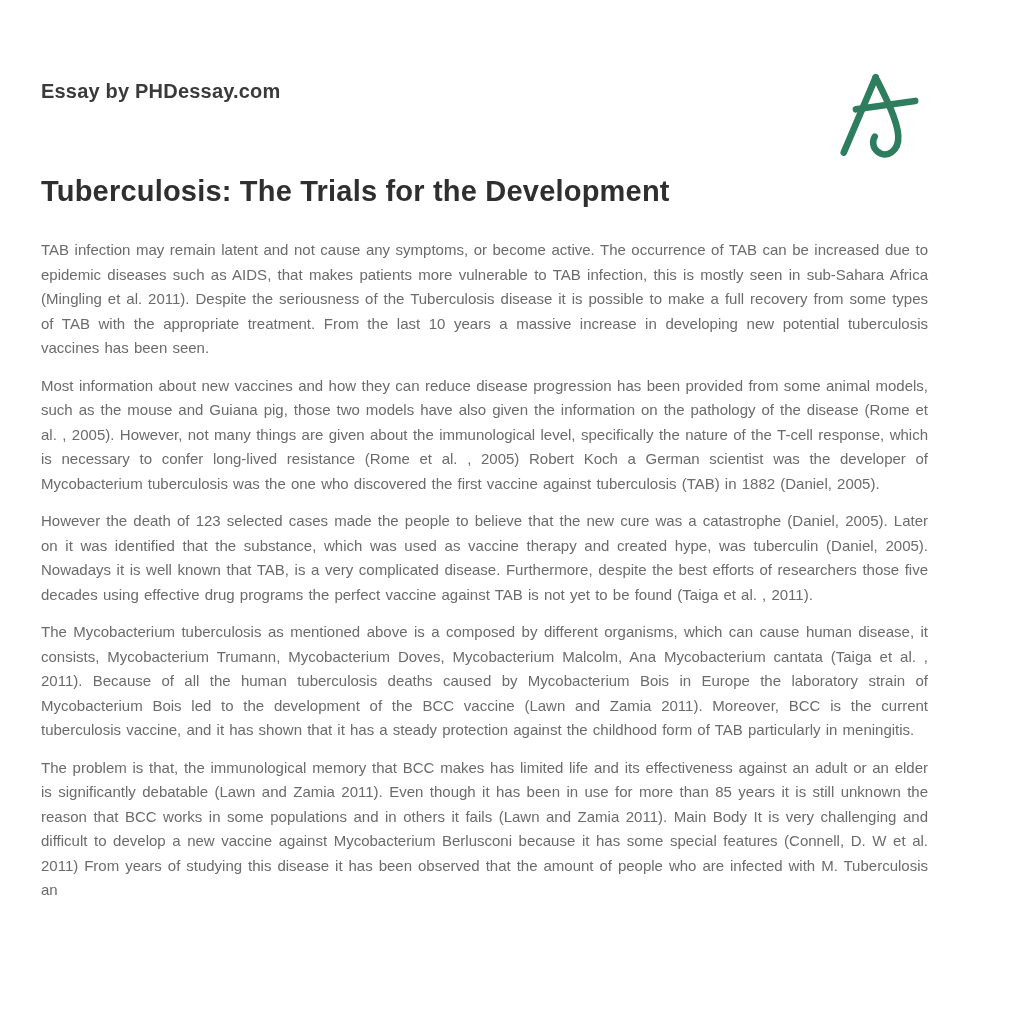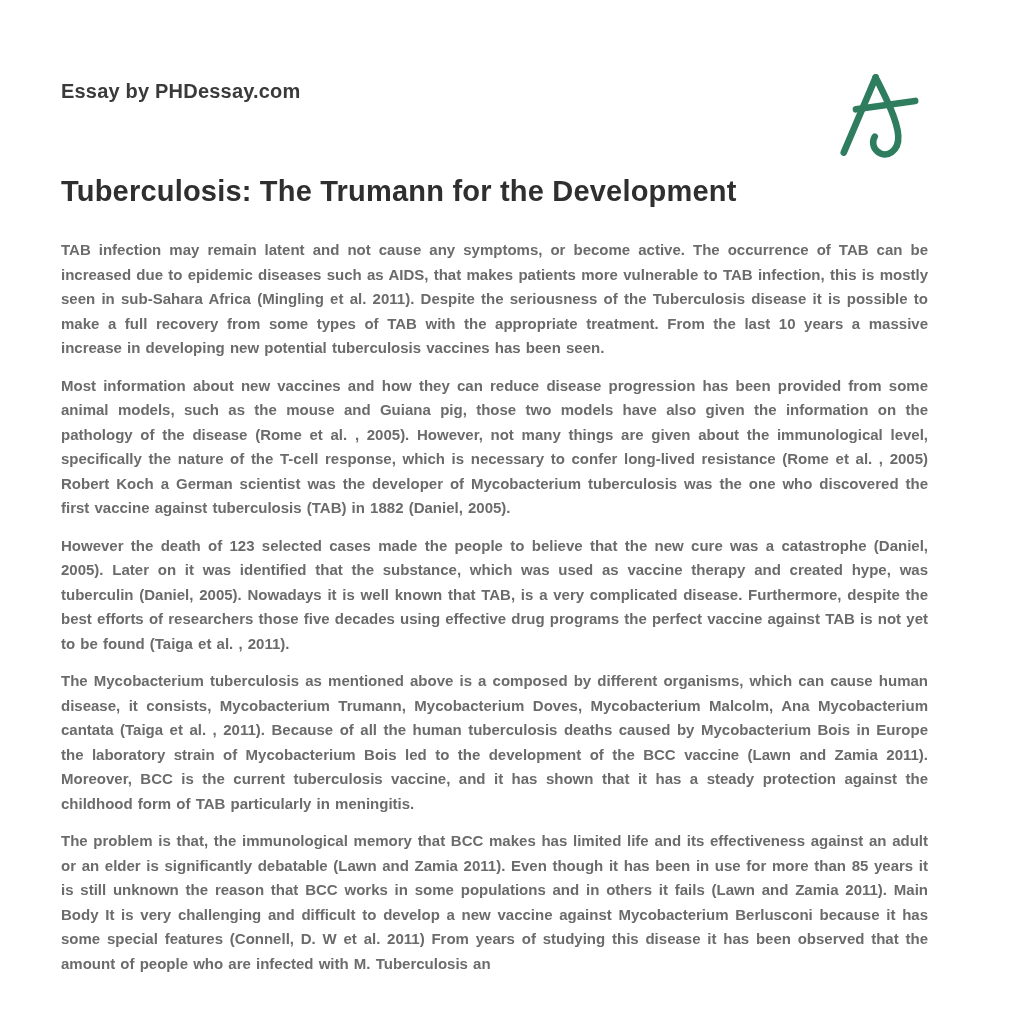--- a/index.html
+++ b/index.html
@@ -7,21 +7,21 @@
   body {
     width: 1024px;
     height: 1036px;
     background: #ffffff;
     font-family: "Liberation Sans", sans-serif;
     overflow: hidden;
     position: relative;
   }
   .page {
     position: relative;
-    padding: 80px 96px 0 61px;
+    padding: 80px 96px 0 41px;
     width: 1024px;
     height: 1036px;
   }
   .byline {
     font-size: 20px;
     font-weight: 600;
     color: #3a3a3a;
     letter-spacing: 0.2px;
   }
   .source-line {
@@ -51,40 +51,39 @@
   .content {
     margin-top: 30px;
   }
   .content p {
     font-size: 15px;
     line-height: 24.5px;
     color: #6b6b6b;
     text-align: justify;
     margin-bottom: 13px;
     word-spacing: 1px;
-    font-weight: bold;
   }
 </style>
 </head>
 <body>
 
 <div class="page">
 
   <div class="byline">Essay by PHDessay.com</div>
 
 
   <div class="logo">
     <svg viewBox="0 0 100 100" width="95" height="94" fill="none" stroke="#2f7d5f" stroke-width="7" stroke-linecap="round">
       <path d="M13 90 L47 10"></path>
       <path d="M47 10 C57 30 70 55 71 72 C72 88 59 97 49 89 C44 85 43 78 46 73"></path>
       <path d="M26 44 L89 35"></path>
     </svg>
   </div>
 
-  <h1 class="title">Tuberculosis: The Trumann for the Development</h1>
+  <h1 class="title">Tuberculosis: The Trials for the Development</h1>
 
   <div class="content">
     <p>TAB infection may remain latent and not cause any symptoms, or become active. The occurrence of TAB can be increased due to epidemic diseases such as AIDS, that makes patients more vulnerable to TAB infection, this is mostly seen in sub-Sahara Africa (Mingling et al. 2011). Despite the seriousness of the Tuberculosis disease it is possible to make a full recovery from some types of TAB with the appropriate treatment. From the last 10 years a massive increase in developing new potential tuberculosis vaccines has been seen.</p>
     <p>Most information about new vaccines and how they can reduce disease progression has been provided from some animal models, such as the mouse and Guiana pig, those two models have also given the information on the pathology of the disease (Rome et al. , 2005). However, not many things are given about the immunological level, specifically the nature of the T-cell response, which is necessary to confer long-lived resistance (Rome et al. , 2005) Robert Koch a German scientist was the developer of Mycobacterium tuberculosis was the one who discovered the first vaccine against tuberculosis (TAB) in 1882 (Daniel, 2005).</p>
     <p>However the death of 123 selected cases made the people to believe that the new cure was a catastrophe (Daniel, 2005). Later on it was identified that the substance, which was used as vaccine therapy and created hype, was tuberculin (Daniel, 2005). Nowadays it is well known that TAB, is a very complicated disease. Furthermore, despite the best efforts of researchers those five decades using effective drug programs the perfect vaccine against TAB is not yet to be found (Taiga et al. , 2011).</p>
     <p>The Mycobacterium tuberculosis as mentioned above is a composed by different organisms, which can cause human disease, it consists, Mycobacterium Trumann, Mycobacterium Doves, Mycobacterium Malcolm, Ana Mycobacterium cantata (Taiga et al. , 2011). Because of all the human tuberculosis deaths caused by Mycobacterium Bois in Europe the laboratory strain of Mycobacterium Bois led to the development of the BCC vaccine (Lawn and Zamia 2011). Moreover, BCC is the current tuberculosis vaccine, and it has shown that it has a steady protection against the childhood form of TAB particularly in meningitis.</p>
     <p>The problem is that, the immunological memory that BCC makes has limited life and its effectiveness against an adult or an elder is significantly debatable (Lawn and Zamia 2011). Even though it has been in use for more than 85 years it is still unknown the reason that BCC works in some populations and in others it fails (Lawn and Zamia 2011). Main Body It is very challenging and difficult to develop a new vaccine against Mycobacterium Berlusconi because it has some special features (Connell, D. W et al. 2011) From years of studying this disease it has been observed that the amount of people who are infected with M. Tuberculosis an</p>
   </div>
 
 </div>

